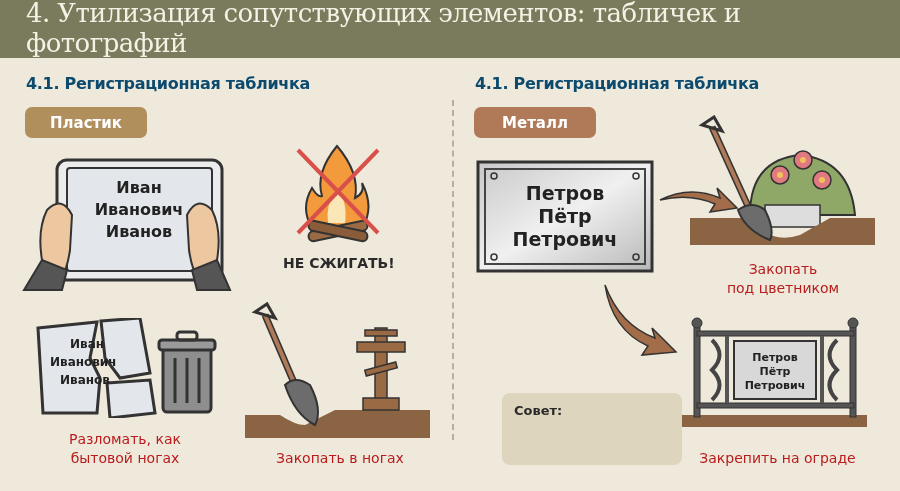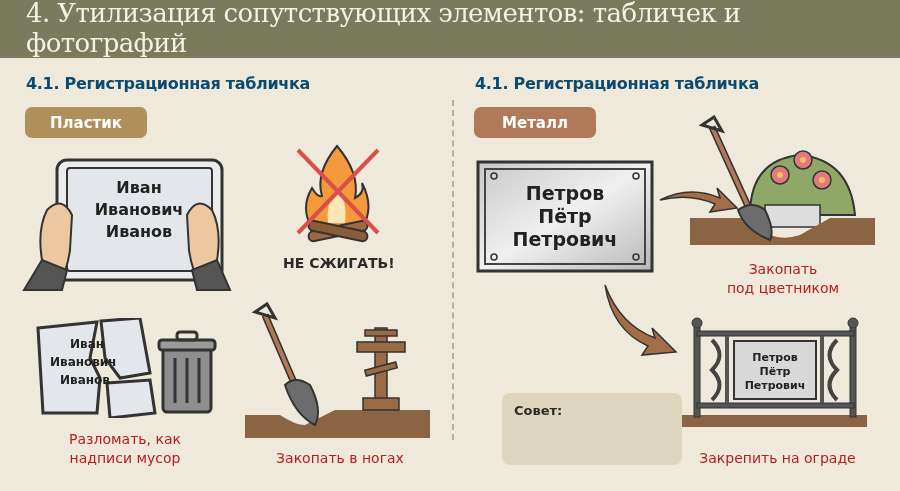--- a/index.html
+++ b/index.html
@@ -59,21 +59,21 @@
   <text x="25" y="66" font-size="12" fill="#222">Иванов</text>
   <rect x="128" y="30" width="48" height="64" rx="4" fill="#8e8e8e" stroke="#333" stroke-width="3"></rect>
   <rect x="124" y="22" width="56" height="10" rx="3" fill="#9a9a9a" stroke="#333" stroke-width="3"></rect>
   <rect x="142" y="14" width="20" height="8" rx="3" fill="none" stroke="#333" stroke-width="3"></rect>
   <line x1="140" y1="40" x2="140" y2="85" stroke="#333" stroke-width="3"></line>
   <line x1="152" y1="40" x2="152" y2="85" stroke="#333" stroke-width="3"></line>
   <line x1="164" y1="40" x2="164" y2="85" stroke="#333" stroke-width="3"></line>
 </svg>
 <div class="caption" style="left:55px;top:430px;width:140px">
   <div>Разломать, как</div>
-  <div>надписи мусор</div>
+  <div>бытовой ногах</div>
 </div>
 
 <svg class="abs" style="left:245px;top:300px" width="185" height="140">
   <path d="M0,115 L35,115 Q50,125 60,125 L90,110 L185,110 L185,138 L0,138 Z" fill="#8a6443"></path>
   <line x1="20" y1="15" x2="50" y2="85" stroke="#333" stroke-width="7"></line>
   <line x1="20" y1="15" x2="50" y2="85" stroke="#b07a58" stroke-width="4"></line>
   <path d="M10,12 L22,4 L30,18 Z" fill="none" stroke="#333" stroke-width="3"></path>
   <path d="M40,85 Q50,75 65,85 Q78,110 70,125 Q50,115 40,85 Z" fill="#6c6c6c" stroke="#333" stroke-width="2"></path>
   <rect x="130" y="28" width="12" height="72" fill="#9a6a44" stroke="#333" stroke-width="1.5"></rect>
   <rect x="112" y="42" width="48" height="10" fill="#9a6a44" stroke="#333" stroke-width="1.5"></rect>

